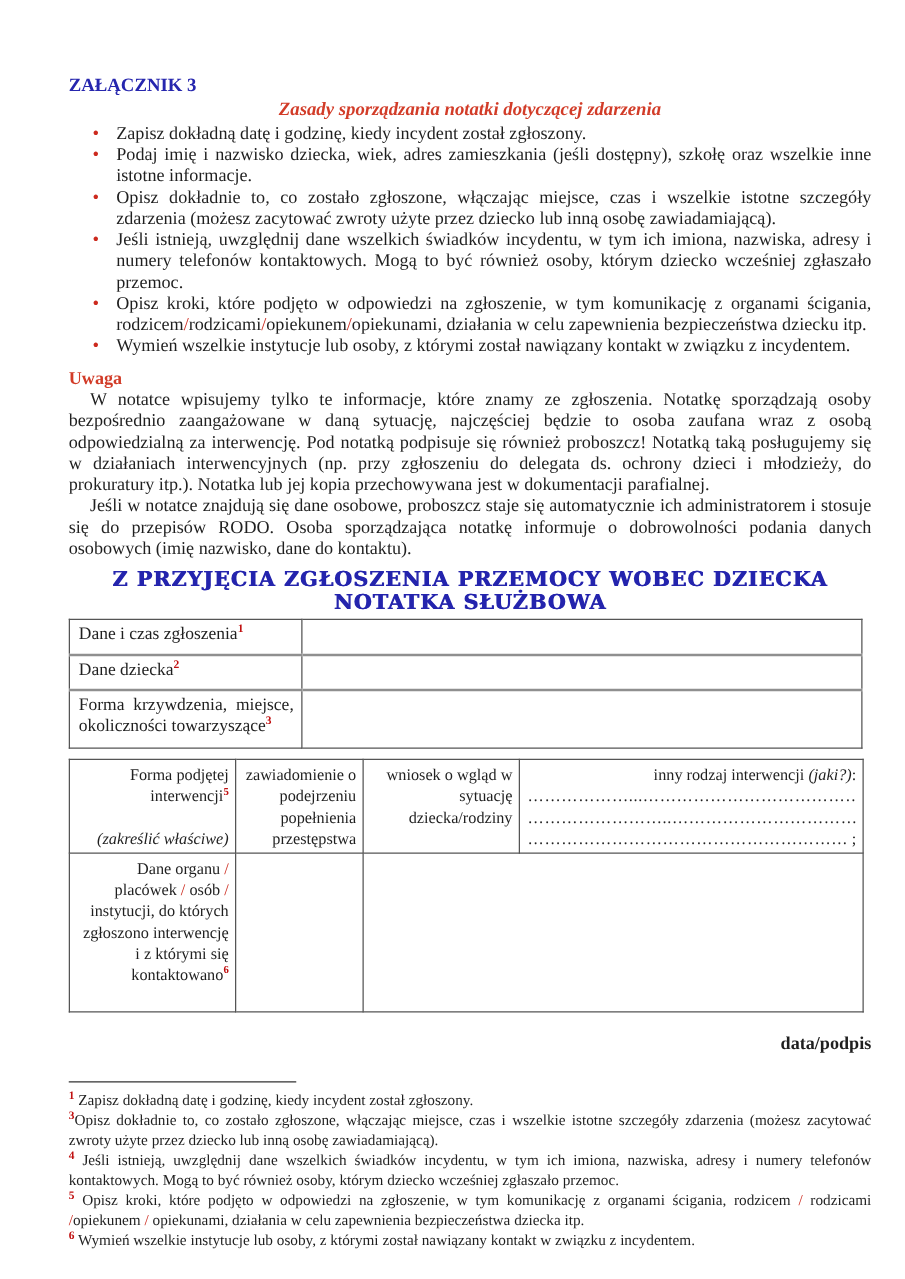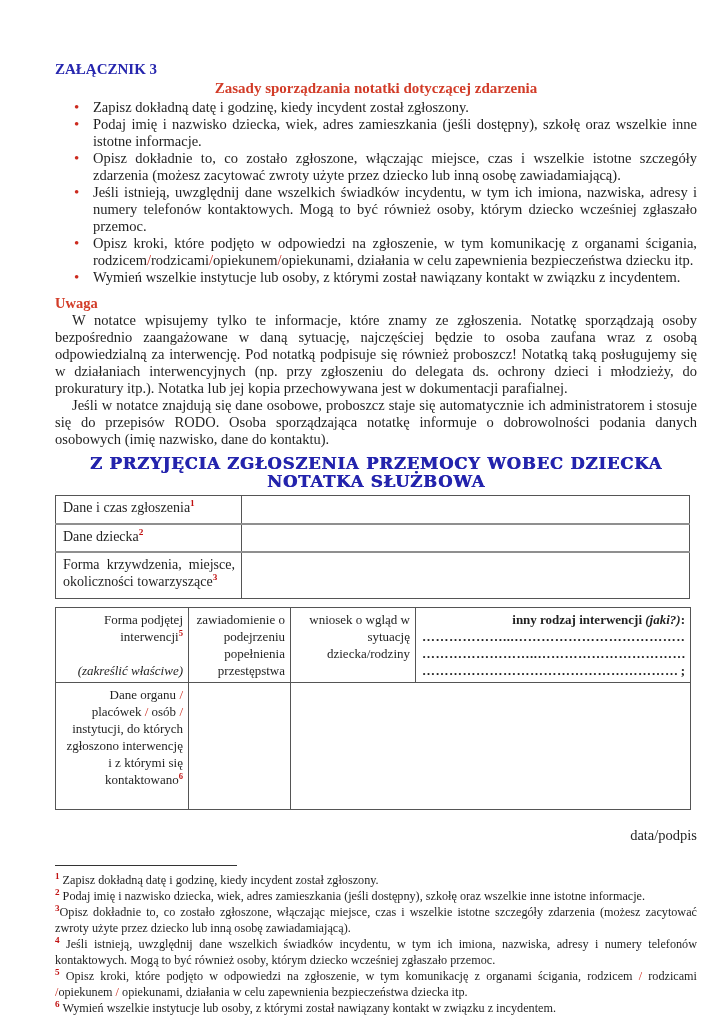--- a/index.html
+++ b/index.html
@@ -12,21 +12,21 @@
     overflow:hidden;
     font-family:"Liberation Serif", serif;
     color:#1f1f1f;
     font-size:14.5px; line-height:17px;
   }
   .h-attachment {
     font-weight:bold; font-size:15px; color:#2626ae; line-height:18px;
   }
   .h-rules {
     text-align:center; font-weight:bold; font-size:15px; color:#d23c28;
-    line-height:18px; margin-top:1px;
+    line-height:18px; margin-top:1px;font-style:italic;
   }
   ul.bullets { list-style:none; margin:2px 0 8px 0; }
   ul.bullets li {
     position:relative; padding-left:38px; text-align:justify;
   }
   ul.bullets li::before {
     content:"\2022"; position:absolute; left:19px; top:0;
     color:#cc2a1e; font-size:15px;
   }
   .h-uwaga { font-weight:bold; color:#d23c28; margin-top:7px; line-height:18px; }
@@ -49,28 +49,28 @@
   .t1 tr + tr td { border-top:2px solid #8f8f8f; }
   .t1 tr.r1 td { height:28px; }
   .t1 tr.r2 td { height:28px;margin-left:36px; }
   .t1 tr.r3 td { height:47px;margin-top:38px; }
   .t1 tr.r4 td { height:30px; }
   .t2 { margin-top:8px; }
   .t2 td { padding:3px 5px 3px 6px; font-size:13px;text-align:right; }
   .t2 .c1 { width:133px; }
   .t2 .c2 { width:102px; }
   .t2 .c3 { width:125px; }
-  .t2 .c4 { width:275px;font-weight:bold; }
+  .t2 .c4 { width:275px; }
   .t2 tr.r1 td { height:73px; }
   .t2 tr.r2 td { height:127px; }
   .dotline { white-space:nowrap; overflow:hidden; letter-spacing:0.5px; }
   .dotline-last { display:flex; }
   .dotline-last .dots { flex:1 1 auto; white-space:nowrap; overflow:hidden; letter-spacing:0.5px; }
   .dotline-last .semi { flex:0 0 auto; white-space:pre; }
-  .signature { text-align:right; margin-top:17px; }
+  .signature { text-align:right; margin-top:17px;font-weight:bold; }
   .fn-sep { width:182px; border-top:1.5px solid #333; margin:21px 0 6px 0; }
   .footnotes p { font-size:12.2px; line-height:16px; text-align:justify; }
   .red { color:#cc2a1e; }
   .it { font-style:italic; }
   .sup {
     color:#c01010; font-weight:bold; font-size:0.66em;
     vertical-align:super; line-height:0;
   }
   .footnotes .sup { font-size:0.75em; }
 </style>
@@ -139,20 +139,19 @@
       <td colspan="2"></td>
     </tr>
   </tbody>
     </table>
 
   <div class="signature">data/podpis</div>
 
   <div class="footnotes">
     <div class="fn-sep"></div>
     <p><span class="sup">1</span><span> Zapisz dokładną datę i godzinę, kiedy incydent został zgłoszony.</span></p>
-    <p><span class="sup">2</span><span> Podaj imię i nazwisko dziecka, wiek, adres zamieszkania (jeśli dostępny), szkołę oraz wszelkie inne istotne informacje.</span></p>
     <p><span class="sup">3</span><span>Opisz dokładnie to, co zostało zgłoszone, włączając miejsce, czas i wszelkie istotne szczegóły zdarzenia (możesz zacytować zwroty użyte przez dziecko lub inną osobę zawiadamiającą).</span></p>
     <p><span class="sup">4</span><span> Jeśli istnieją, uwzględnij dane wszelkich świadków incydentu, w tym ich imiona, nazwiska, adresy i numery telefonów kontaktowych. Mogą to być również osoby, którym dziecko wcześniej zgłaszało przemoc.</span></p>
     <p><span class="sup">5</span><span> Opisz kroki, które podjęto w odpowiedzi na zgłoszenie, w tym komunikację z organami ścigania, rodzicem </span><span class="red">/</span><span> rodzicami </span><span class="red">/</span><span>opiekunem </span><span class="red">/</span><span> opiekunami, działania w celu zapewnienia bezpieczeństwa dziecka itp.</span></p>
     <p><span class="sup">6</span><span> Wymień wszelkie instytucje lub osoby, z którymi został nawiązany kontakt w związku z incydentem.</span></p>
   </div>
 
 </div>
 
 </body></html>

